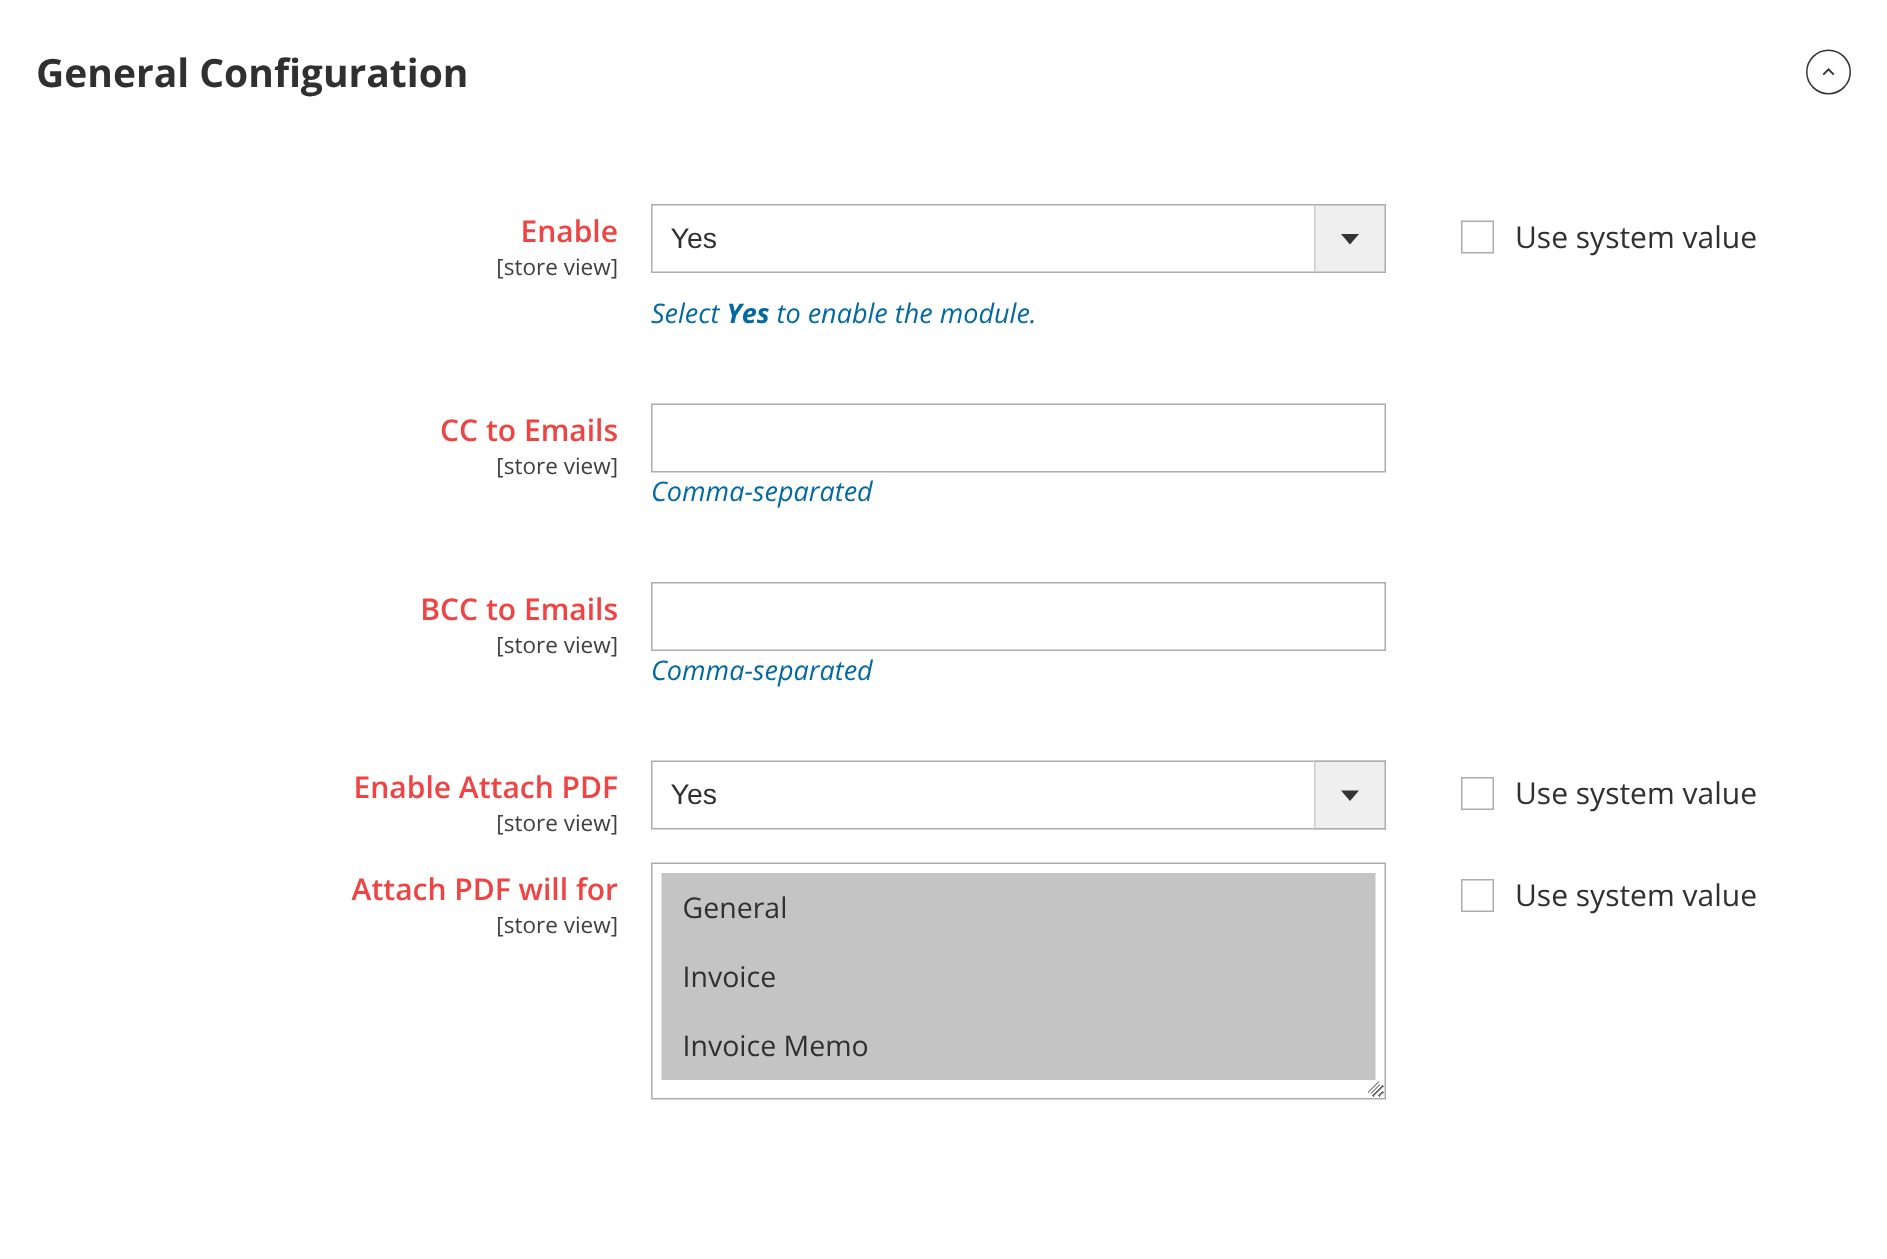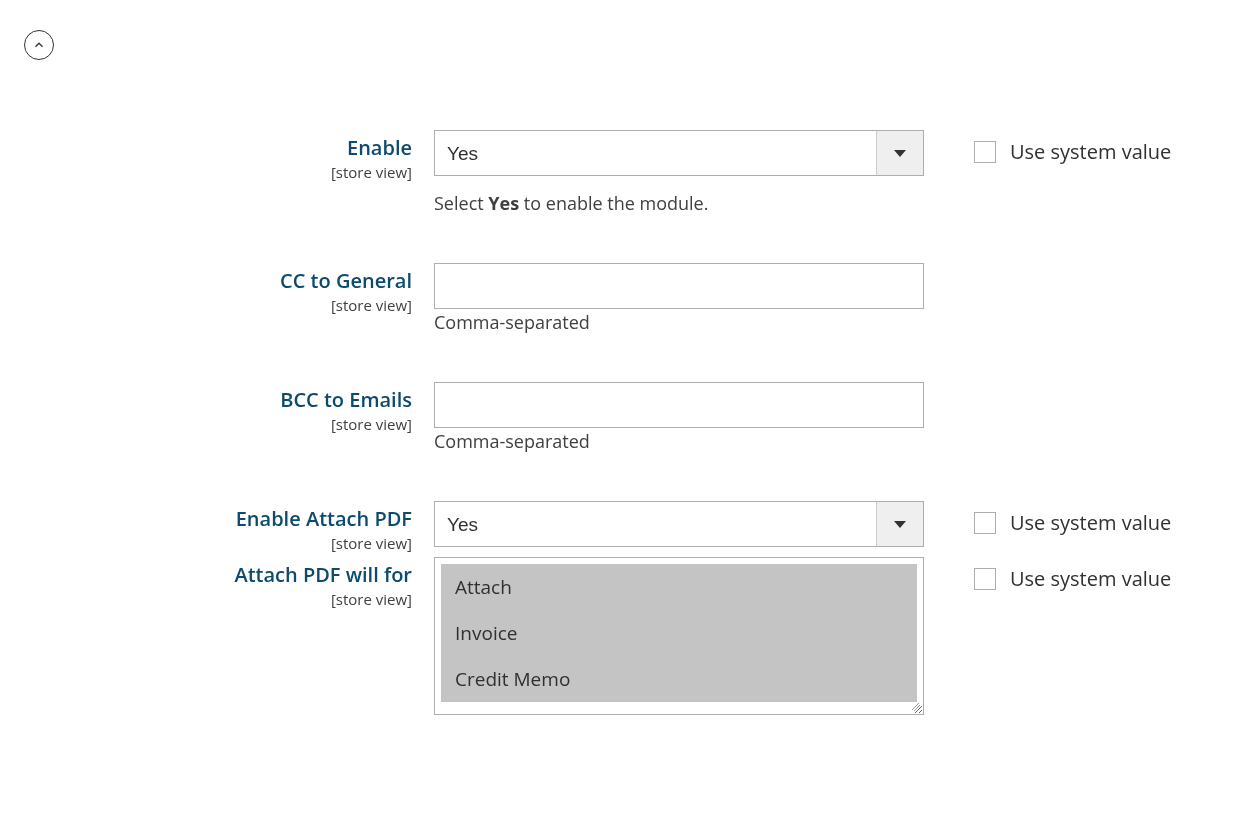--- a/index.html
+++ b/index.html
@@ -34,31 +34,31 @@
   }
   .collapse-toggle svg {
     width: 14px;
     height: 14px;
   }
   .form-row {
     display: flex;
     margin-bottom: 46px;
     align-items: flex-start;
   }
-  .form-row.tight { margin-bottom: 4px; }
+  .form-row.tight { margin-bottom: 16px; }
   .label-col {
     width: 410px;
     text-align: right;
     padding-right: 22px;
     padding-top: 6px;
   }
   .label-main {
     font-size: 20px;
     font-weight: 600;
-    color: #0c4a6e;
+    color: #ef4444;
     line-height: 1.2;
   }
   .label-scope {
     font-size: 15px;
     color: #404040;
     margin-top: 2px;
   }
   .control-col {
     width: 490px;
   }
@@ -150,23 +150,24 @@
     position: absolute;
     right: 2px;
     bottom: 2px;
     width: 8px;
     height: 8px;
     background:
       linear-gradient(135deg, transparent 0, transparent 40%, #999 40%, #999 48%, transparent 48%, transparent 60%, #999 60%, #999 68%, transparent 68%);
   }
   .help-text {
     font-size: 18px;
-    color: #404040;
+    color: #0369a1;
     margin-top: 14px;
     line-height: 1.5;
+    font-style: italic;
   }
   .help-text.small-gap { margin-top: 0; }
   .help-strong { font-weight: 700; }
   .checkbox {
     width: 22px;
     height: 22px;
     border: 1px solid #adadad;
     background: #fff;
     margin-right: 14px;
     cursor: pointer;
@@ -175,20 +176,21 @@
   .checkbox-label {
     font-size: 20px;
     color: #303030;
     cursor: pointer;
   }
 </style>
 </head>
 <body>
 
 <div class="section-header">
+  <div class="section-title">General Configuration</div>
   <div class="collapse-toggle">
     <svg viewBox="0 0 24 24">
       <path d="M6 15 L12 9 L18 15" fill="none" stroke="#333" stroke-width="2.2"></path>
     </svg>
   </div>
 </div>
 
 <div class="form-row">
   <div class="label-col">
     <div class="label-main">Enable</div>
@@ -206,21 +208,21 @@
     </div>
   </div>
   <div class="extra-col">
     <div class="checkbox"></div>
     <span class="checkbox-label">Use system value</span>
   </div>
 </div>
 
 <div class="form-row">
   <div class="label-col">
-    <div class="label-main">CC to General</div>
+    <div class="label-main">CC to Emails</div>
     <div class="label-scope">[store view]</div>
   </div>
   <div class="control-col">
     <input type="text" class="text-input" value="" style="">
     <div class="help-text small-gap">Comma-separated</div>
   </div>
   <div class="extra-col"></div>
 </div>
 
 <div class="form-row">
@@ -254,23 +256,23 @@
   </div>
 </div>
 
 <div class="form-row">
   <div class="label-col">
     <div class="label-main">Attach PDF will for</div>
     <div class="label-scope">[store view]</div>
   </div>
   <div class="control-col">
     <div class="multiselect">
-      <div class="multiselect-option">Attach</div>
+      <div class="multiselect-option">General</div>
       <div class="multiselect-option">Invoice</div>
-      <div class="multiselect-option">Credit Memo</div>
+      <div class="multiselect-option">Invoice Memo</div>
       <div class="resize-grip"></div>
     </div>
   </div>
   <div class="extra-col">
     <div class="checkbox"></div>
     <span class="checkbox-label">Use system value</span>
   </div>
 </div>
 
 </body></html>

